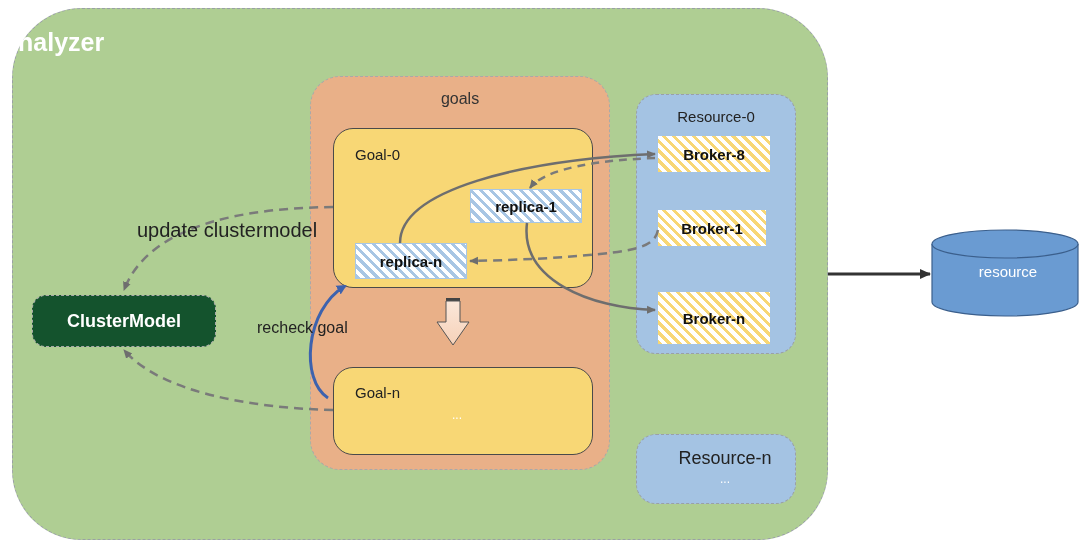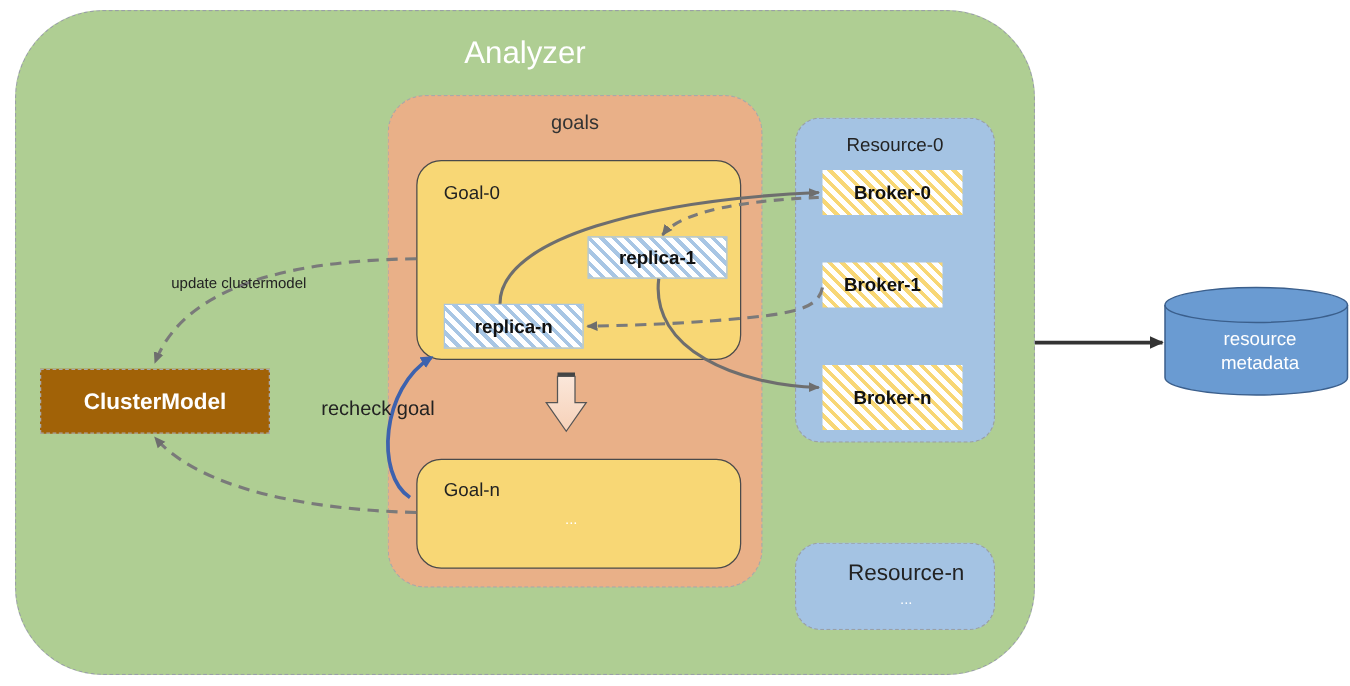--- a/index.html
+++ b/index.html
@@ -1,22 +1,22 @@
 <!DOCTYPE html>
 <html><head>
 <meta charset="utf-8">
 <style>
   html, body { margin: 0; padding: 0; background: #ffffff; }
   body { width: 1080px; height: 549px; position: relative; overflow: hidden;
          font-family: "Liberation Sans", "DejaVu Sans", sans-serif; }
   .abs { position: absolute; box-sizing: border-box; }
   #analyzer { left: 12px; top: 8px; width: 816px; height: 532px;
               background: #afce93; border: 1.5px dashed #9aa0a6; border-radius: 70px; }
-  #analyzer-title { left: 0; top: 28px; width: 840px; text-align: center;
-              color: #ffffff; font-size: 25px; }
+  #analyzer-title { left: 0; top: 28px; width: 840px; text-align: left;
+              color: #ffffff; font-size: 25px; font-weight: bold; }
   #goals { left: 310px; top: 76px; width: 300px; height: 394px;
            background: #e9b088; border: 1.5px dashed #a9a9a9; border-radius: 30px; }
   #goals-title { left: 310px; top: 90px; width: 300px; text-align: center;
            color: #333; font-size: 16px; }
   .goal-box { background: #f8d775; border: 1.5px solid #4a4a4a; border-radius: 20px; }
   #goal0 { left: 333px; top: 128px; width: 260px; height: 160px; }
   #goaln { left: 333px; top: 367px; width: 260px; height: 88px; }
   .goal-label { font-size: 15px; color: #222; }
   #goal0-label { left: 355px; top: 146px; }
   #goaln-label { left: 355px; top: 384px; }
@@ -29,27 +29,27 @@
   .resource { background: #a4c3e3; border: 1.5px dashed #9aa0a6; border-radius: 20px; }
   #res0 { left: 636px; top: 94px; width: 160px; height: 260px; }
   #res0-label { left: 636px; top: 108px; width: 160px; text-align: center; font-size: 15px; color: #222; }
   #resn { left: 636px; top: 434px; width: 160px; height: 70px; }
   #resn-label { left: 645px; top: 448px; width: 160px; text-align: center; font-size: 18px; color: #222; }
   #resn-dots { left: 645px; top: 472px; width: 160px; text-align: center; color: #fff; font-size: 12px; }
   .broker { background: repeating-linear-gradient(45deg, #f8d775 0 3px, #ffffff 3px 7px);
             font-weight: bold; font-size: 15px; color: #111;
             display: flex; align-items: center; justify-content: center; }
   #broker0 { left: 658px; top: 136px; width: 112px; height: 36px; }
-  #broker1 { left: 658px; top: 210px; width: 96px; height: 36px; }
+  #broker1 { left: 658px; top: 210px; width: 108px; height: 36px; }
   #brokern { left: 658px; top: 292px; width: 112px; height: 52px; }
   #clustermodel { left: 32px; top: 295px; width: 184px; height: 52px;
-                  background: #a16207; border: 1.5px dashed #a9a9a9; border-radius: 0;
+                  background: #14532d; border: 1.5px dashed #a9a9a9; border-radius: 14px;
                   color: #ffffff; font-weight: bold; font-size: 18px;
                   display: flex; align-items: center; justify-content: center; }
-  #update-label { left: 137px; top: 219px; font-size: 12px; color: #222; }
+  #update-label { left: 137px; top: 219px; font-size: 20px; color: #222; }
   #recheck-label { left: 257px; top: 319px; font-size: 16px; color: #222; }
   #db-text { left: 935px; top: 262px; width: 146px; text-align: center; color: #ffffff;
              font-size: 15px; line-height: 19px; }
   svg#overlay { position: absolute; left: 0; top: 0; }
 </style>
 </head>
 <body>
 
 <div id="analyzer" class="abs"></div>
 <div id="analyzer-title" class="abs">Analyzer</div>
@@ -62,21 +62,21 @@
 
 <div id="goaln" class="abs goal-box"></div>
 <div id="goaln-label" class="abs goal-label">Goal-n</div>
 <div id="goaln-dots" class="abs">...</div>
 
 <div id="replica1" class="abs replica">replica-1</div>
 <div id="replican" class="abs replica">replica-n</div>
 
 <div id="res0" class="abs resource"></div>
 <div id="res0-label" class="abs">Resource-0</div>
-<div id="broker0" class="abs broker">Broker-0</div>
+<div id="broker0" class="abs broker">Broker-8</div>
 <div id="broker1" class="abs broker">Broker-1</div>
 <div id="brokern" class="abs broker">Broker-n</div>
 
 <div id="resn" class="abs resource"></div>
 <div id="resn-label" class="abs">Resource-n</div>
 <div id="resn-dots" class="abs">...</div>
 
 <div id="clustermodel" class="abs">ClusterModel</div>
 
 <svg id="overlay" width="1080" height="549">
@@ -121,14 +121,13 @@
     <path d="M932,244 L932,302 A73,14 0 0 0 1078,302 L1078,244" fill="#6a9bd2" stroke="#3b5f8c" stroke-width="1.2"></path>
     <ellipse cx="1005" cy="244" rx="73" ry="14" fill="#6a9bd2" stroke="#3b5f8c" stroke-width="1.2"></ellipse>
   </g>
 </svg>
 
 <div id="update-label" class="abs">update clustermodel</div>
 <div id="recheck-label" class="abs">recheck goal</div>
 
 <div id="db-text" class="abs">
   <div>resource</div>
-  <div>metadata</div>
 </div>
 
 </body></html>

